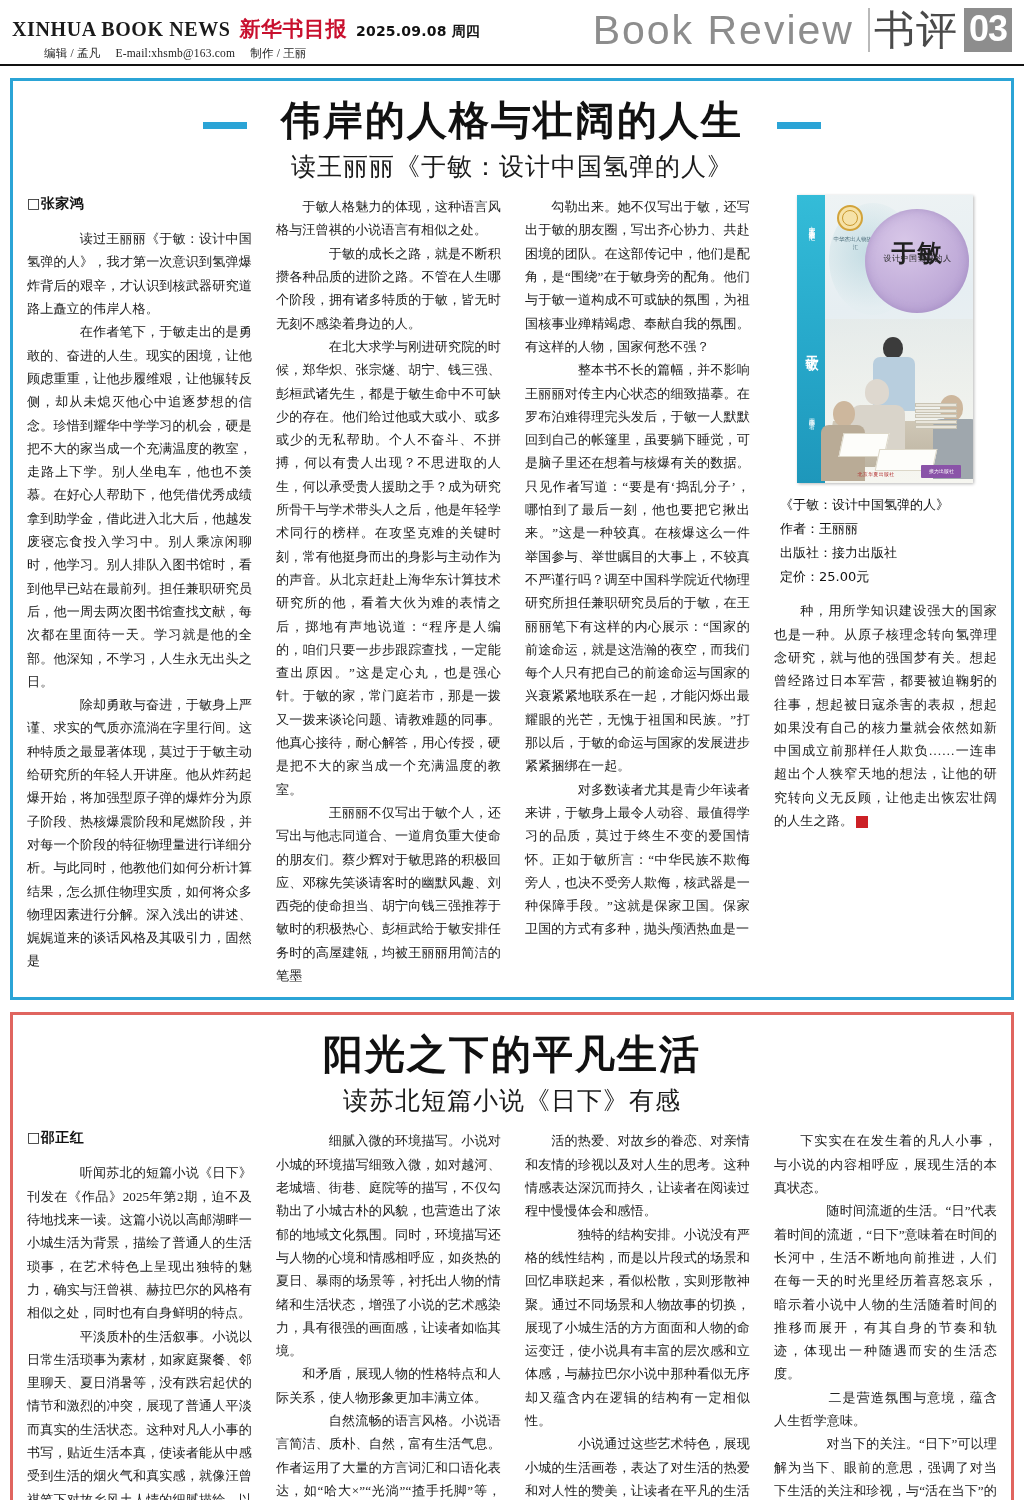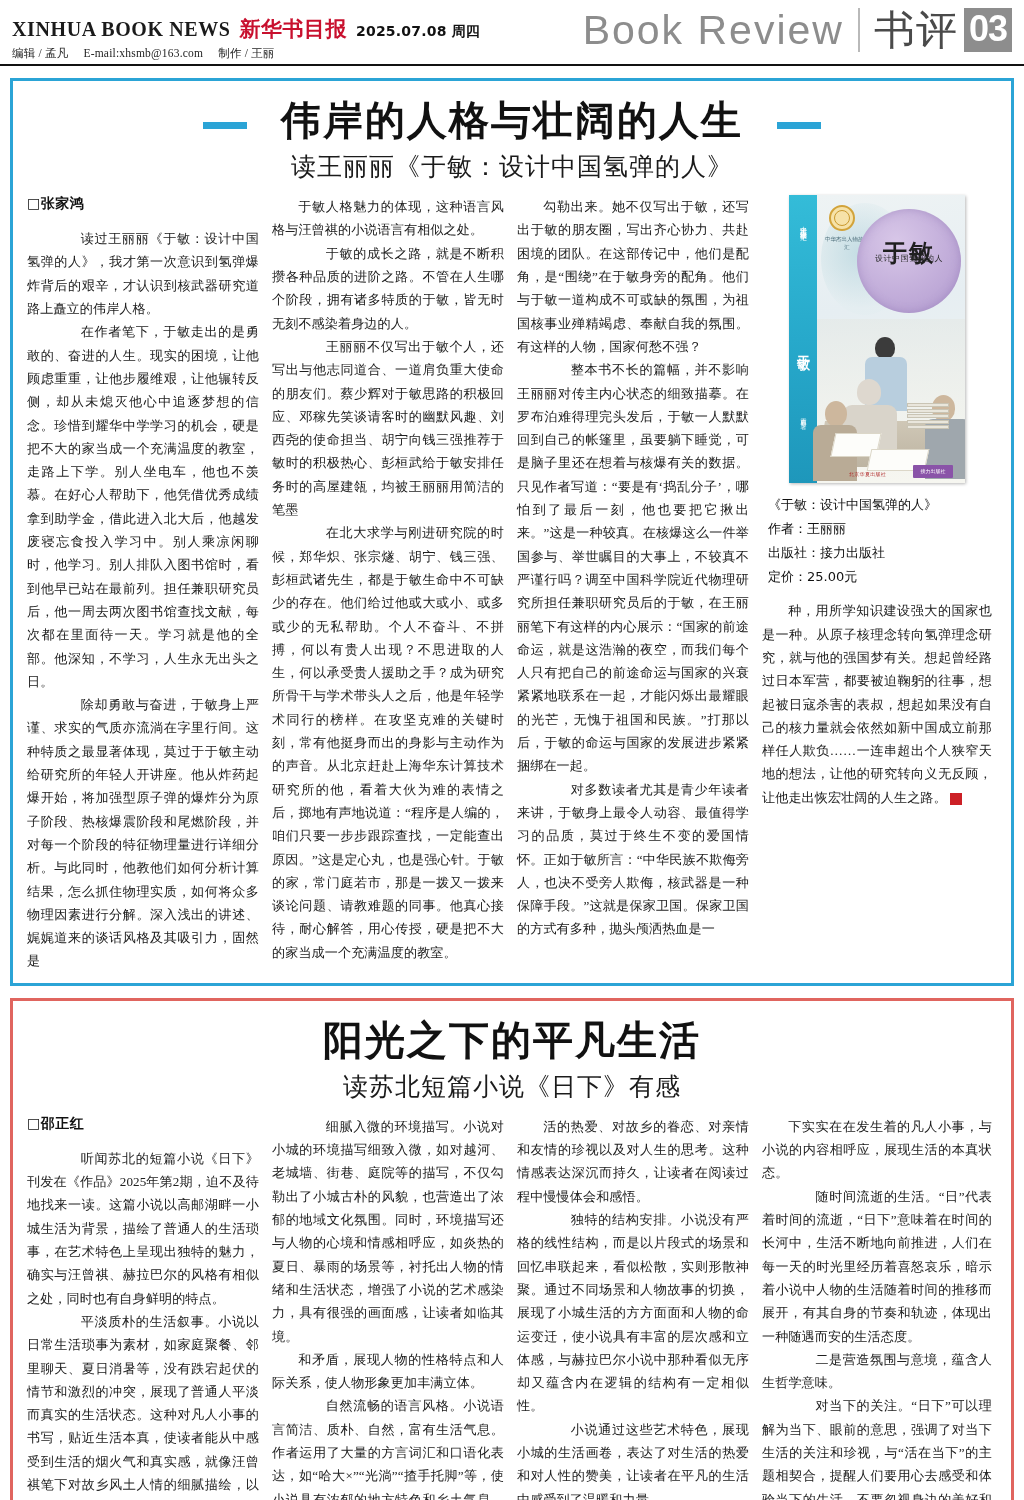--- a/index.html
+++ b/index.html
@@ -30,35 +30,35 @@
   .mast-cn {
     font-family:"DejaVu Sans", sans-serif;
     font-size:21px; font-weight:700; color:#c8102e; letter-spacing:0.5px;
   }
   .mast-date {
     font-family:"DejaVu Sans", sans-serif;
     font-size:14px; font-weight:700; color:#111; letter-spacing:0.2px;
   }
   .mast-line2 {
     font-family:"Liberation Serif", serif;
-    font-size:11.5px; color:#222; letter-spacing:0.2px; white-space:nowrap;
+    font-size:11.5px; color:#222; letter-spacing:0.2px; white-space:nowrap;margin-left:32px;
   }
   .mast-line2 span { margin-right:12px; }
 
   .mast-right { display:flex; align-items:center; gap:0; padding-top:2px; }
   .br-en {
     font-family:"Liberation Sans", sans-serif;
     font-size:41px; font-weight:400; color:#8d8d8d; letter-spacing:2px;
     line-height:1; padding-right:14px;
   }
   .br-div { width:2px; height:44px; background:#b9b9b9; }
   .br-cn {
     font-family:"DejaVu Sans", sans-serif;
     font-size:41px; font-weight:400; color:#4a4a4a; line-height:1;
-    padding:0 6px 0 14px; letter-spacing:1px;
+    padding:0 6px 0 4px; letter-spacing:1px;
   }
   .br-num {
     font-family:"Liberation Sans", sans-serif;
     background:#8d8d8d; color:#fff; font-size:36px; font-weight:700;
     line-height:1; padding:3px 5px 5px 5px; letter-spacing:-1px;
   }
 
   
   .article {
     position:relative;
@@ -83,21 +83,21 @@
   .art-title::after { right:-78px; }
   .article.second .art-title::before,
   .article.second .art-title::after { display:none; }
   .art-sub {
     font-family:"Liberation Serif","DejaVu Serif",serif;
     font-size:25px; color:#1b1b1b; letter-spacing:1px;
     margin-top:6px; font-weight:400;
   }
 
   
-  .cols { display:flex; gap:13px;margin-top:12px; }
+  .cols { display:flex; gap:24px;margin-top:12px; }
   .col { width:232px; }
   .col.last { width:230px; }
 
   .byline {
     font-family:"DejaVu Sans", sans-serif;
     font-size:14px; font-weight:700; color:#111;
     margin-bottom:14px; letter-spacing:0.5px;
   }
 
   .body-text {
@@ -232,21 +232,21 @@
 </head>
 <body>
 
 <div class="page">
 
   <div class="masthead">
     <div class="mast-left">
       <div class="mast-line1">
         <span class="mast-en">XINHUA BOOK NEWS</span>
         <span class="mast-cn">新华书目报</span>
-        <span class="mast-date">2025.07.08 周四</span>
+        <span class="mast-date">2025.09.08 周四</span>
       </div>
       <div class="mast-line2">
         <span>编辑 / 孟凡</span>
         <span>E-mail:xhsmb@163.com</span>
         <span>制作 / 王丽</span>
       </div>
     </div>
     <div class="mast-right">
       <span class="br-en">Book  Review</span>
       <span class="br-div"></span>
@@ -267,22 +267,22 @@
         <div class="body-text">
             <p>　　读过王丽丽《于敏：设计中国氢弹的人》，我才第一次意识到氢弹爆炸背后的艰辛，才认识到核武器研究道路上矗立的伟岸人格。</p>
             <p>　　在作者笔下，于敏走出的是勇敢的、奋进的人生。现实的困境，让他顾虑重重，让他步履维艰，让他辗转反侧，却从未熄灭他心中追逐梦想的信念。珍惜到耀华中学学习的机会，硬是把不大的家当成一个充满温度的教室，走路上下学。别人坐电车，他也不羡慕。在好心人帮助下，他凭借优秀成绩拿到助学金，借此进入北大后，他越发废寝忘食投入学习中。别人乘凉闲聊时，他学习。别人排队入图书馆时，看到他早已站在最前列。担任兼职研究员后，他一周去两次图书馆查找文献，每次都在里面待一天。学习就是他的全部。他深知，不学习，人生永无出头之日。</p>
             <p>　　除却勇敢与奋进，于敏身上严谨、求实的气质亦流淌在字里行间。这种特质之最显著体现，莫过于于敏主动给研究所的年轻人开讲座。他从炸药起爆开始，将加强型原子弹的爆炸分为原子阶段、热核爆震阶段和尾燃阶段，并对每一个阶段的特征物理量进行详细分析。与此同时，他教他们如何分析计算结果，怎么抓住物理实质，如何将众多物理因素进行分解。深入浅出的讲述、娓娓道来的谈话风格及其吸引力，固然是</p>
           </div>
       </div>
       <div class="col">
         <div class="body-text">
             <p>于敏人格魅力的体现，这种语言风格与汪曾祺的小说语言有相似之处。</p>
             <p>　　于敏的成长之路，就是不断积攒各种品质的进阶之路。不管在人生哪个阶段，拥有诸多特质的于敏，皆无时无刻不感染着身边的人。</p>
+            <p>　　在北大求学与刚进研究院的时候，郑华炽、张宗燧、胡宁、钱三强、彭桓武诸先生，都是于敏生命中不可缺少的存在。他们给过他或大或小、或多或少的无私帮助。个人不奋斗、不拼搏，何以有贵人出现？不思进取的人生，何以承受贵人援助之手？成为研究所骨干与学术带头人之后，他是年轻学术同行的榜样。在攻坚克难的关键时刻，常有他挺身而出的身影与主动作为的声音。从北京赶赴上海华东计算技术研究所的他，看着大伙为难的表情之后，掷地有声地说道：“程序是人编的，咱们只要一步步跟踪查找，一定能查出原因。”这是定心丸，也是强心针。于敏的家，常门庭若市，那是一拨又一拨来谈论问题、请教难题的同事。他真心接待，耐心解答，用心传授，硬是把不大的家当成一个充满温度的教室。</p>
             <p>　　王丽丽不仅写出于敏个人，还写出与他志同道合、一道肩负重大使命的朋友们。蔡少辉对于敏思路的积极回应、邓稼先笑谈请客时的幽默风趣、刘西尧的使命担当、胡宁向钱三强推荐于敏时的积极热心、彭桓武给于敏安排任务时的高屋建瓴，均被王丽丽用简洁的笔墨</p>
-            <p>　　在北大求学与刚进研究院的时候，郑华炽、张宗燧、胡宁、钱三强、彭桓武诸先生，都是于敏生命中不可缺少的存在。他们给过他或大或小、或多或少的无私帮助。个人不奋斗、不拼搏，何以有贵人出现？不思进取的人生，何以承受贵人援助之手？成为研究所骨干与学术带头人之后，他是年轻学术同行的榜样。在攻坚克难的关键时刻，常有他挺身而出的身影与主动作为的声音。从北京赶赴上海华东计算技术研究所的他，看着大伙为难的表情之后，掷地有声地说道：“程序是人编的，咱们只要一步步跟踪查找，一定能查出原因。”这是定心丸，也是强心针。于敏的家，常门庭若市，那是一拨又一拨来谈论问题、请教难题的同事。他真心接待，耐心解答，用心传授，硬是把不大的家当成一个充满温度的教室。</p>
           </div>
       </div>
       <div class="col">
         <div class="body-text">
             <p>勾勒出来。她不仅写出于敏，还写出于敏的朋友圈，写出齐心协力、共赴困境的团队。在这部传记中，他们是配角，是“围绕”在于敏身旁的配角。他们与于敏一道构成不可或缺的氛围，为祖国核事业殚精竭虑、奉献自我的氛围。有这样的人物，国家何愁不强？</p>
             <p>　　整本书不长的篇幅，并不影响王丽丽对传主内心状态的细致描摹。在罗布泊难得理完头发后，于敏一人默默回到自己的帐篷里，虽要躺下睡觉，可是脑子里还在想着与核爆有关的数据。只见作者写道：“要是有‘捣乱分子’，哪怕到了最后一刻，他也要把它揪出来。”这是一种较真。在核爆这么一件举国参与、举世瞩目的大事上，不较真不严谨行吗？调至中国科学院近代物理研究所担任兼职研究员后的于敏，在王丽丽笔下有这样的内心展示：“国家的前途命运，就是这浩瀚的夜空，而我们每个人只有把自己的前途命运与国家的兴衰紧紧地联系在一起，才能闪烁出最耀眼的光芒，无愧于祖国和民族。”打那以后，于敏的命运与国家的发展进步紧紧捆绑在一起。</p>
             <p>　　对多数读者尤其是青少年读者来讲，于敏身上最令人动容、最值得学习的品质，莫过于终生不变的爱国情怀。正如于敏所言：“中华民族不欺侮旁人，也决不受旁人欺侮，核武器是一种保障手段。”这就是保家卫国。保家卫国的方式有多种，抛头颅洒热血是一</p>
           </div>
       </div>
       <div class="col last">

